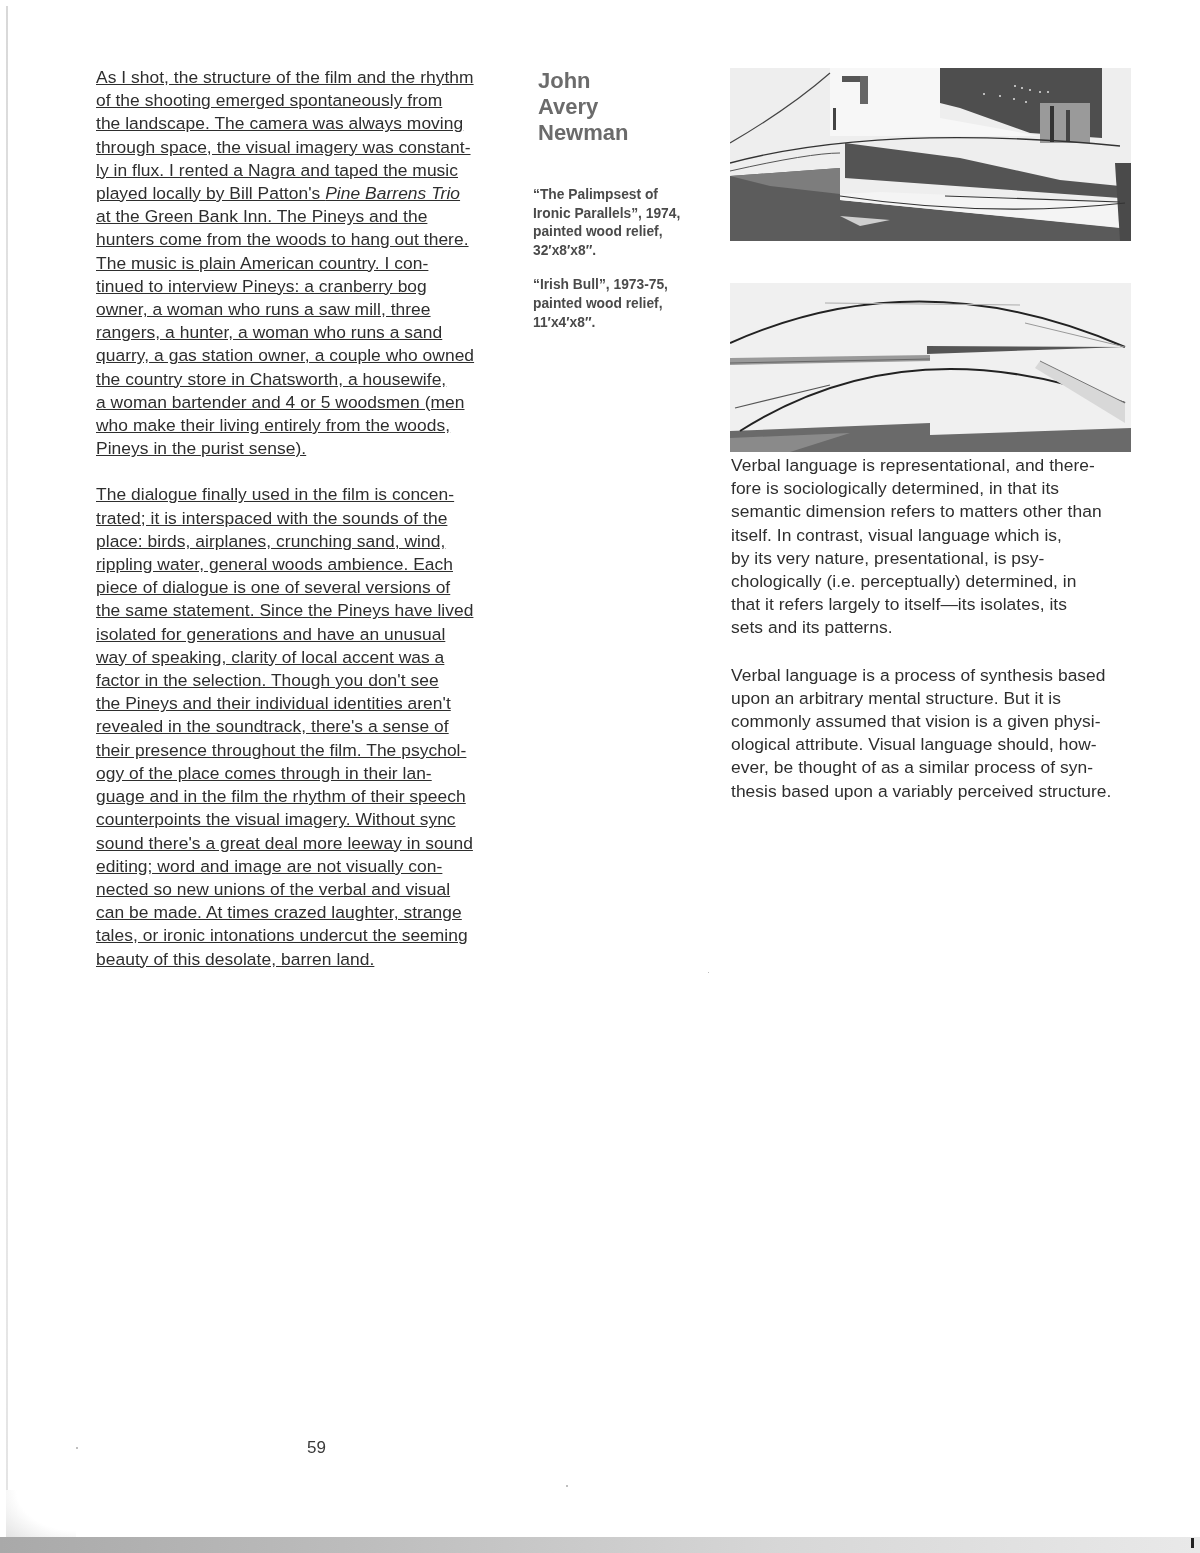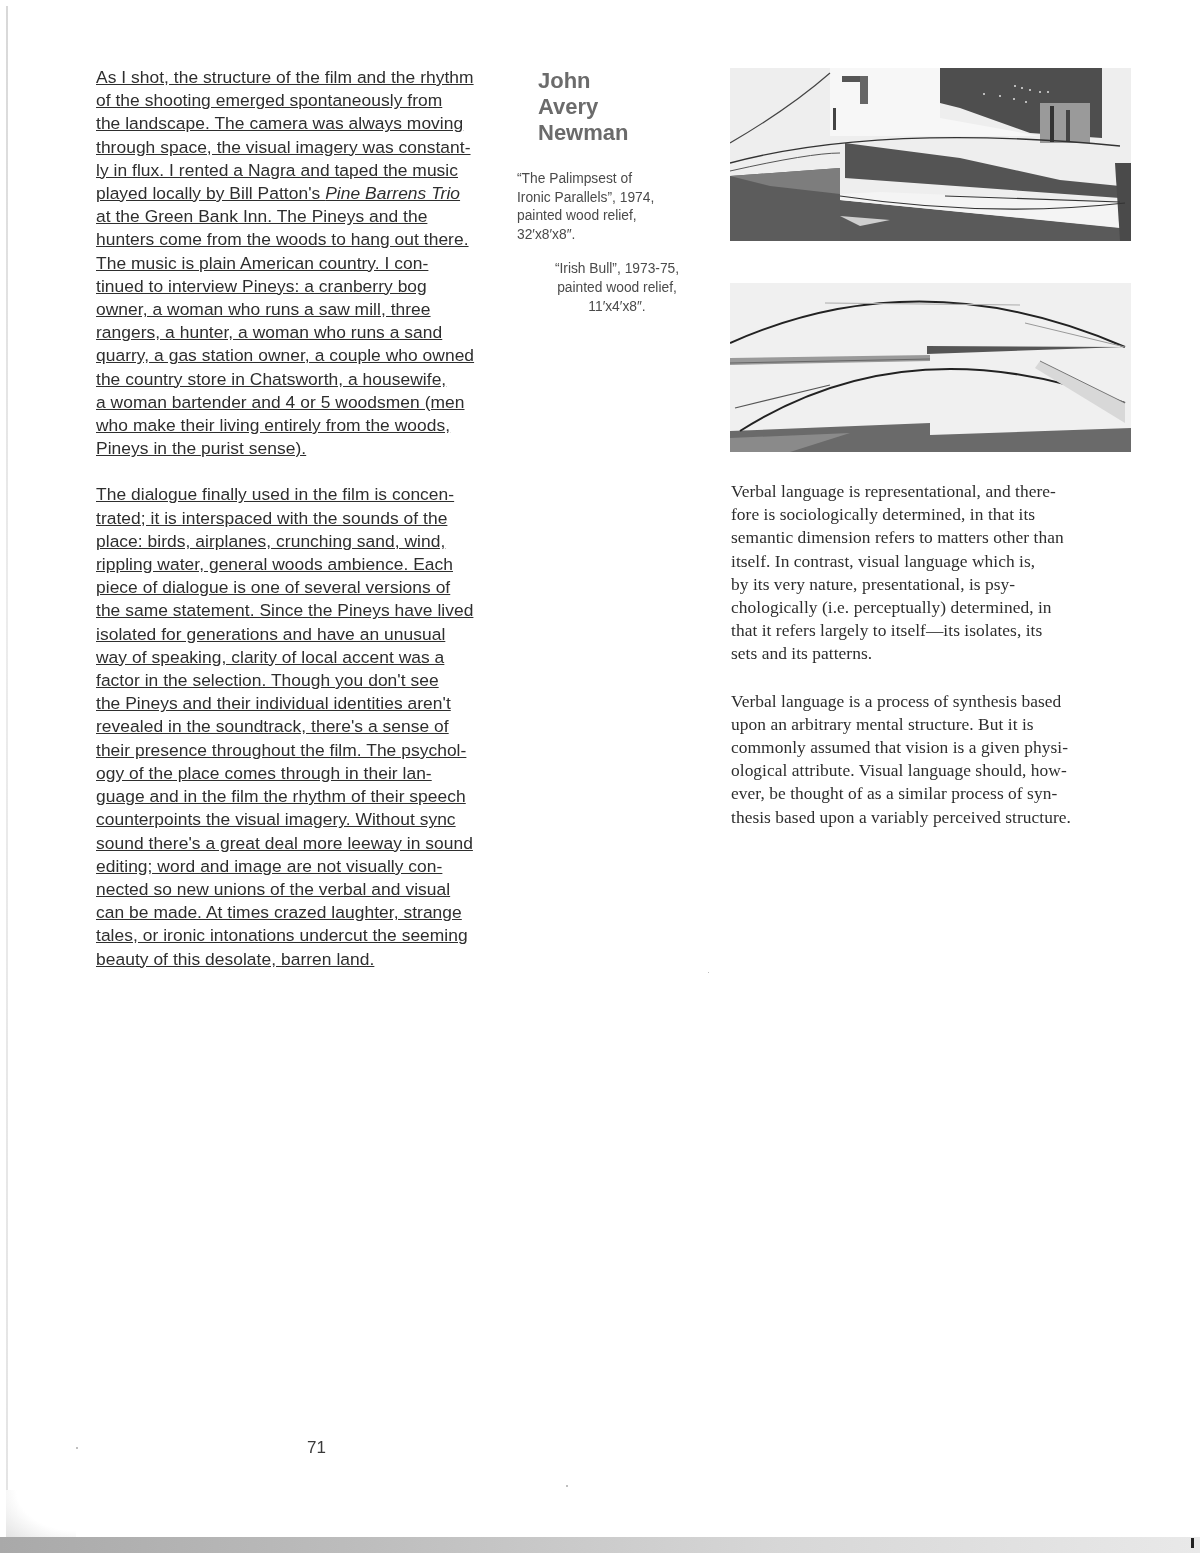--- a/index.html
+++ b/index.html
@@ -29,34 +29,34 @@
     }
     .col {
       position: absolute;
       font-size: 17.4px;
       line-height: 23.2px;
       letter-spacing: 0.05px;
     }
     .col p { margin: 0; white-space: pre-line; }
     .col-left { left: 96px; top: 66px; width: 410px; text-decoration: underline; }
     .col-left p + p { margin-top: 23px; }
-    .col-right { left: 731px; top: 480px; width: 410px; font-family: Liberation Serif, serif; }
+    .col-right { left: 731px; top: 454px; width: 410px; }
     .col-right p + p { margin-top: 24px; }
     .author {
       position: absolute; left: 517px; top: 68px; width: 200px;
       font-weight: bold; font-size: 22px; line-height: 26px; color: #6b6b6b;
       white-space: pre-line;
       margin-left: 21px;
     }
     .captions {
       position: absolute; left: 517px; top: 170px; width: 200px;
       font-size: 13.8px; line-height: 18.6px; color: #4a4a4a;
     }
-    .captions p { margin: 0; white-space: pre-line; }
-    .captions p + p { margin-top: 16px; text-align: center; }
+    .captions p { margin: 16px; white-space: pre-line; font-weight: bold; }
+    .captions p + p { margin-top: 16px; }
     .photo {
       position: absolute; left: 730px; width: 401px; background: #f2f2f2; overflow: hidden;
     }
     .photo svg { display: block; }
     .photo-1 { top: 68px; height: 173px; }
     .photo-2 { top: 283px; height: 169px; }
     .page-number {
       position: absolute; left: 307px; top: 1438px; font-size: 17px; color: #3a3a3a;
     }
     .speck { position: absolute; width: 2px; height: 2px; background: #aaa; border-radius: 1px; }
@@ -202,17 +202,17 @@
 that it refers largely to itself—its isolates, its
 sets and its patterns.</p>
   <p>Verbal language is a process of synthesis based
 upon an arbitrary mental structure.  But it is
 commonly assumed that vision is a given physi-
 ological attribute. Visual language should, how-
 ever, be thought of as a similar process of syn-
 thesis based upon a variably perceived structure.</p>
 </div>
 
-<div class="page-number">71</div>
+<div class="page-number">59</div>
 
 <div class="speck" style="left:76px;top:1447px;"></div>
 <div class="speck" style="left:566px;top:1485px;"></div>
 <div class="speck" style="left:708px;top:972px;width:1px;height:1px;"></div>
 
 </body></html>

